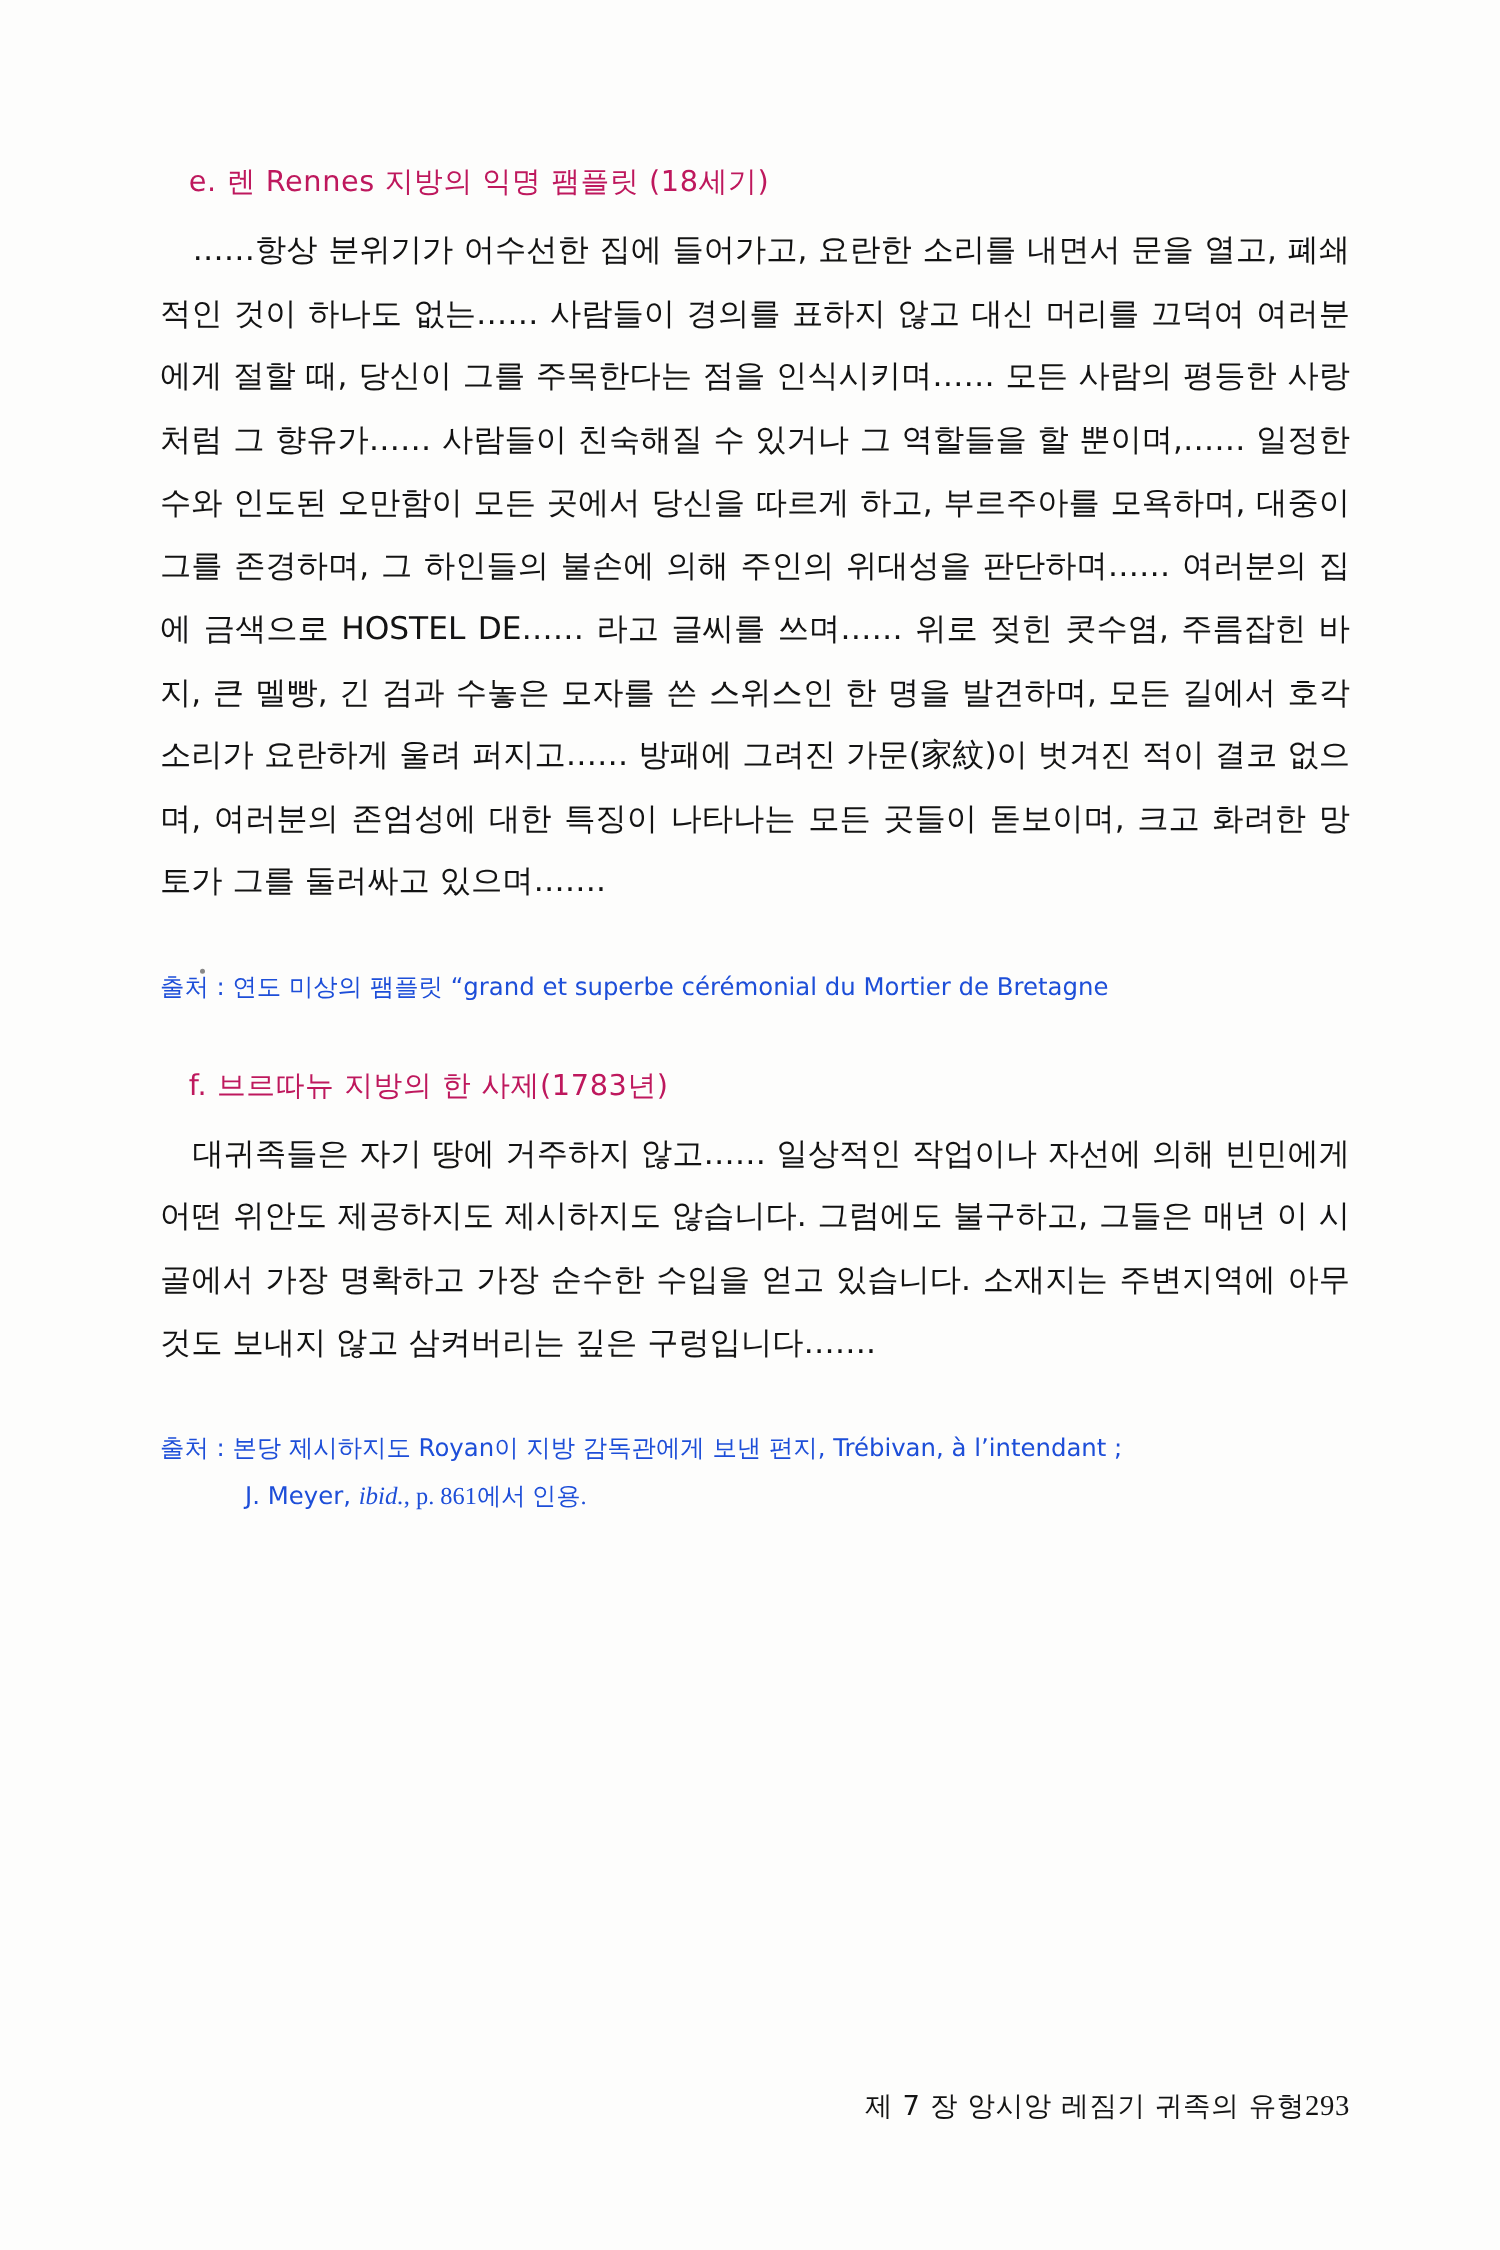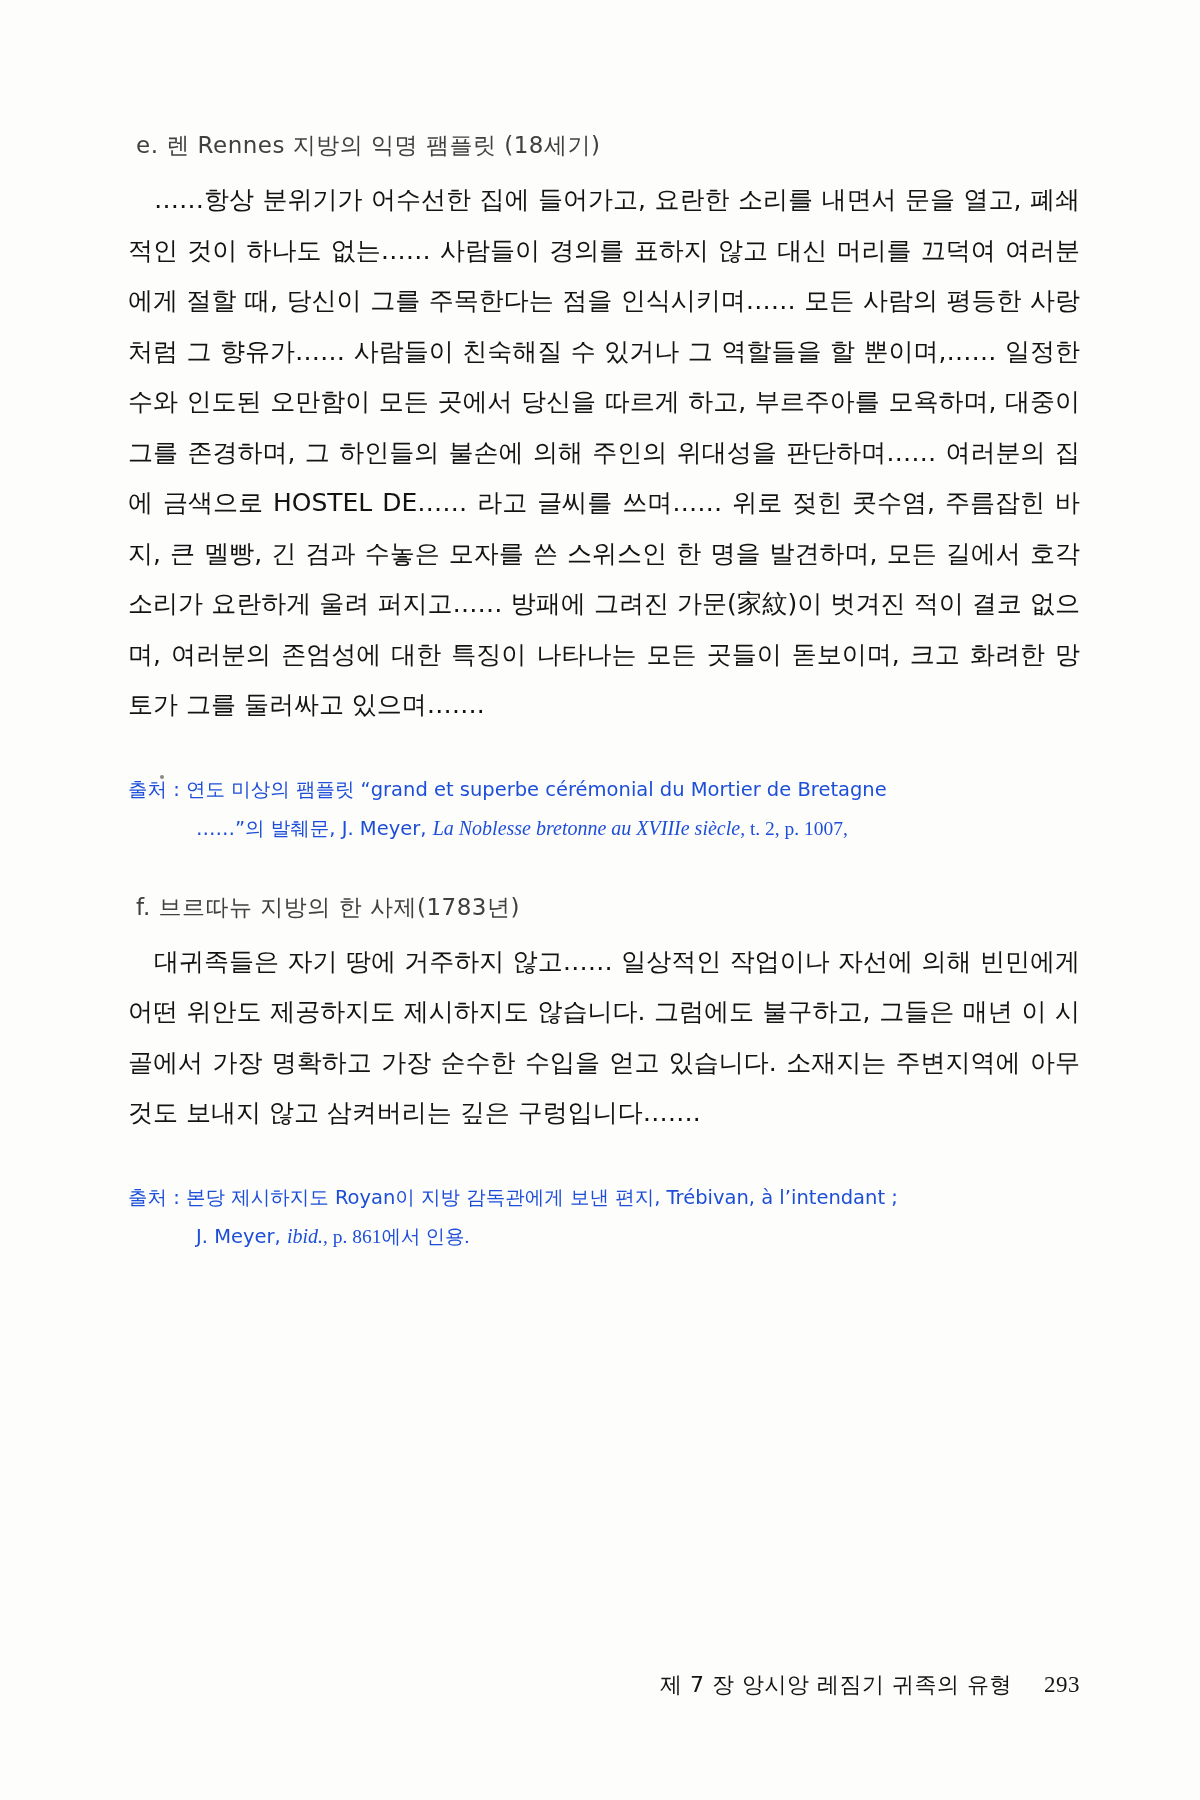--- a/index.html
+++ b/index.html
@@ -21,24 +21,24 @@
     box-sizing: border-box;
     padding: 130px 120px 60px 128px;
     background: #fdfdfc;
   }
   .section {
     margin-bottom: 0;
   }
   .sec-head {
     font-size: 23px;
     letter-spacing: 0.5px;
-    margin: 0 0 14px 8px;
+    margin: 0 0 14px 23px;
     font-family: "DejaVu Sans", "Liberation Sans", sans-serif;
     font-weight: 400;
-    color: #404040;
+    color: #be185d;
   }
   .body-text {
     font-size: 25px;
     line-height: 2.02;
     text-align: justify;
     text-justify: inter-character;
     text-indent: 26px;
     margin: 0;
     font-family: "DejaVu Sans", "Liberation Sans", sans-serif;
     color: #131313;
@@ -76,21 +76,21 @@
     left: 128px;
     right: 120px;
     bottom: 100px;
     text-align: right;
     font-size: 22px;
     font-family: "DejaVu Sans", "Liberation Sans", sans-serif;
     color: #141414;
     letter-spacing: 0.5px;
   }
   .footer .pageno {
-    margin-left: 32px;
+    margin-left: 0;
     font-family: "Liberation Serif", serif;
     font-size: 23px;
   }
   .stray-dot {
     position: absolute;
     left: 160px;
     top: 775px;
     width: 4px;
     height: 4px;
     background: #6a6a6a;
@@ -105,23 +105,20 @@
 
   <div class="stray-dot"></div>
 
   <div class="section">
     <h2 class="sec-head">e. 렌 Rennes 지방의 익명 팸플릿 (18세기)</h2>
     <p class="body-text">……항상 분위기가 어수선한 집에 들어가고, 요란한 소리를 내면서 문을 열고, 폐쇄적인 것이 하나도 없는…… 사람들이 경의를 표하지 않고 대신 머리를 끄덕여 여러분에게 절할 때, 당신이 그를 주목한다는 점을 인식시키며…… 모든 사람의 평등한 사랑처럼 그 향유가…… 사람들이 친숙해질 수 있거나 그 역할들을 할 뿐이며,…… 일정한 수와 인도된 오만함이 모든 곳에서 당신을 따르게 하고, 부르주아를 모욕하며, 대중이 그를 존경하며, 그 하인들의 불손에 의해 주인의 위대성을 판단하며…… 여러분의 집에 금색으로 HOSTEL DE…… 라고 글씨를 쓰며…… 위로 젖힌 콧수염, 주름잡힌 바지, 큰 멜빵, 긴 검과 수놓은 모자를 쓴 스위스인 한 명을 발견하며, 모든 길에서 호각소리가 요란하게 울려 퍼지고…… 방패에 그려진 가문(家紋)이 벗겨진 적이 결코 없으며, 여러분의 존엄성에 대한 특징이 나타나는 모든 곳들이 돋보이며, 크고 화려한 망토가 그를 둘러싸고 있으며…….</p>
 
     <div class="source">
       <span class="src-label">출처 :</span>
       <span>연도 미상의 팸플릿 “grand et superbe cérémonial du Mortier de Bretagne</span>
-      <span class="cont">
-        <span>……”의 발췌문, J. Meyer, </span><i>La Noblesse bretonne au XVIIIe siècle</i><span class="rm">, t. 2, p. 1007,</span>
-      </span>
     </div>
   </div>
 
   <div class="gap-lg"></div>
 
   <div class="section">
     <h2 class="sec-head">f. 브르따뉴 지방의 한 사제(1783년)</h2>
     <p class="body-text">대귀족들은 자기 땅에 거주하지 않고…… 일상적인 작업이나 자선에 의해 빈민에게 어떤 위안도 제공하지도 제시하지도 않습니다. 그럼에도 불구하고, 그들은 매년 이 시골에서 가장 명확하고 가장 순수한 수입을 얻고 있습니다. 소재지는 주변지역에 아무것도 보내지 않고 삼켜버리는 깊은 구렁입니다…….</p>
 
     <div class="source">

